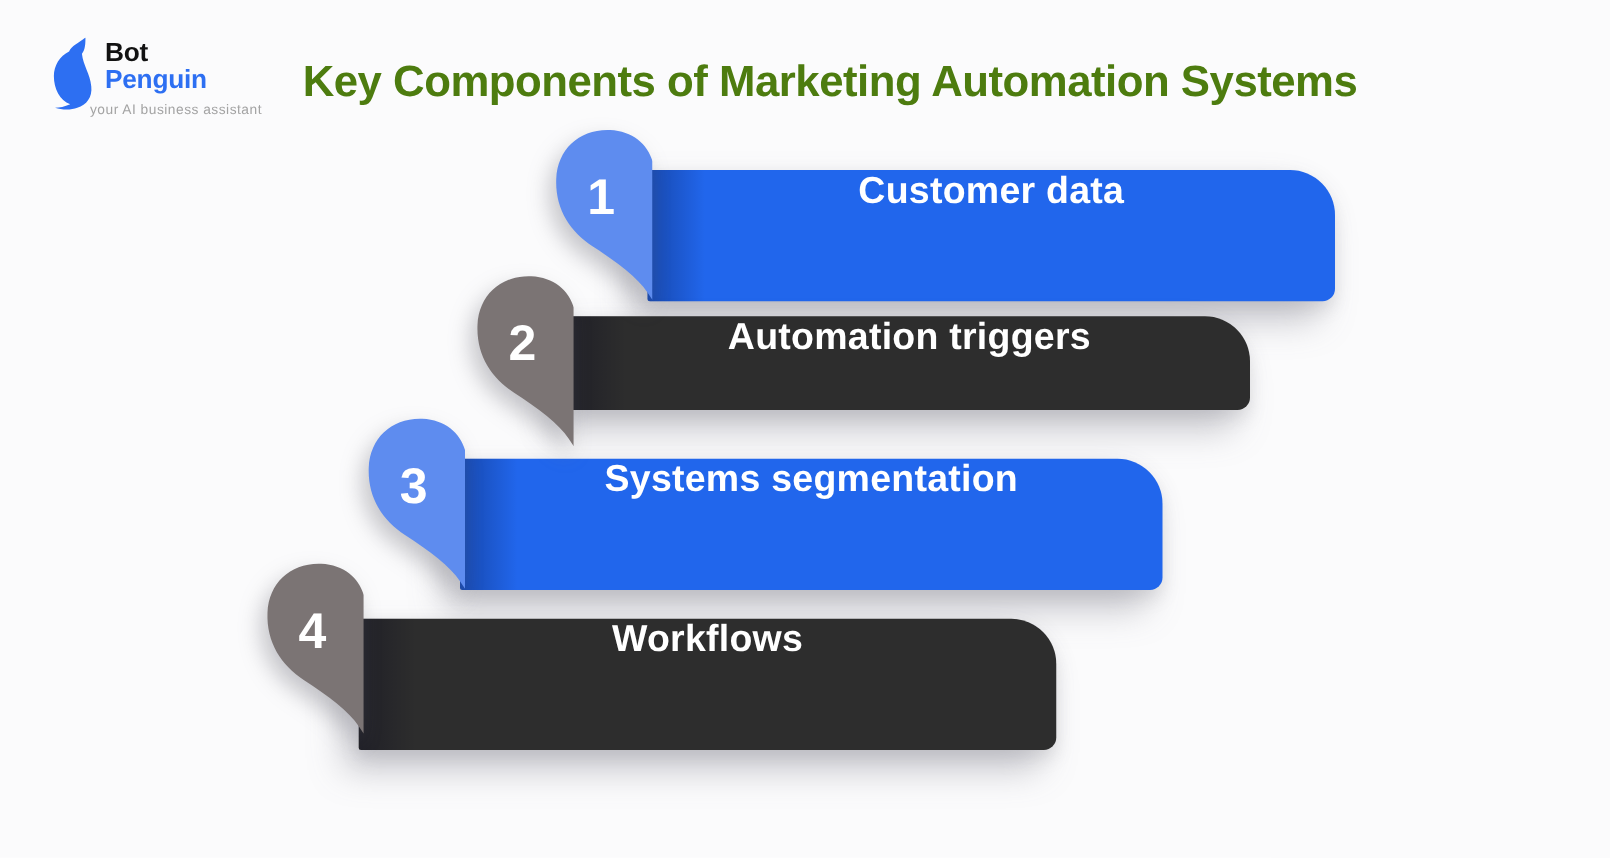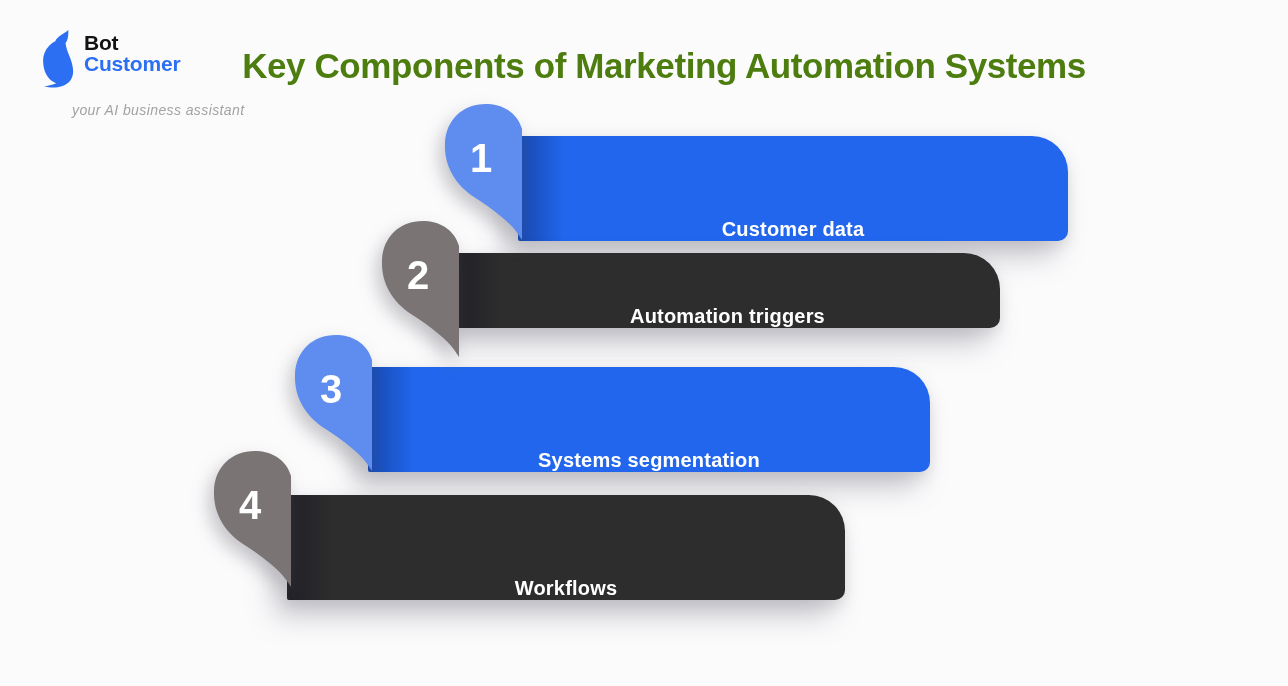--- a/index.html
+++ b/index.html
@@ -22,36 +22,35 @@
     position:absolute;left:0px;top:4px;width:38px;height:58px;
   }
   .logo-words{
     position:absolute;left:44px;top:6px;line-height:1.02;
     font-weight:800;font-size:21px;letter-spacing:-0.2px;
   }
   .logo-top{color:#121212;display:block;}
   .logo-bottom{color:#2d6ff2;display:block;}
   .tagline{
     position:absolute;left:32px;top:56px;width:130px;
-    font-size:14px;font-style:italic;color:#a3a3a3;letter-spacing:0.4px;
+    font-size:11px;color:#a3a3a3;letter-spacing:0.4px;
     white-space:nowrap;
-    margin-top:20px;
   }
   .title{
     position:absolute;left:0;right:0;top:42px;margin:4px;
     text-align:center;
     font-size:35px;font-weight:800;color:#4d7c0f;letter-spacing:-0.4px;
   }
 
   
   .bar{
     position:absolute;
-    display:flex;align-items:flex-end;justify-content:center;
+    display:flex;align-items:flex-start;justify-content:center;
     border-radius:2px 36px 10px 2px;
-    color:#ffffff;font-size:20px;font-weight:700;letter-spacing:0.2px;
+    color:#ffffff;font-size:30px;font-weight:700;letter-spacing:0.2px;
     box-shadow:-12px 16px 28px rgba(110,110,122,0.35), 0 6px 14px rgba(120,120,130,0.18);
     z-index:1;
   }
   .bar::before{ 
     content:"";position:absolute;left:0;top:0;bottom:0;width:46px;
     background:linear-gradient(to right, rgba(0,0,25,0.30), rgba(0,0,0,0));
     border-radius:2px 0 0 2px;
     pointer-events:none;
   }
   .bar .label{position:relative;z-index:2;}
@@ -83,21 +82,21 @@
 <body>
 
 <div class="canvas" style="background: rgb(251, 251, 252); padding-left: 40px;">
 
   <div class="logo">
     <svg class="penguin" viewBox="0 0 40 62">
       <path fill="#2d6ff2" d="M30 0 C24 5 18 7 16 12 C8 16 3 24 3 33 C3 44 8 54 17 57 C12 59 8 60 4 60 C10 62 18 62 23 60 C31 58 36 51 35 42 C34 31 28 24 27 14 C30 10 30 5 30 0 Z"></path>
     </svg>
     <div class="logo-words">
       <span class="logo-top">Bot</span>
-      <span class="logo-bottom" style="color: rgb(45, 111, 242);">Customer</span>
+      <span class="logo-bottom" style="color: rgb(45, 111, 242);">Penguin</span>
     </div>
     <div class="tagline">your AI business assistant</div>
   </div>
 
   <h1 class="title">Key Components of Marketing Automation Systems</h1>
 
   <div class="row1">
     <div class="badge">
       <svg viewBox="0 0 78 137">
         <path fill="#5E8CEF" d="M78 26 C74 12 62 2 44 1 C20 0 2 16 1 40 C0 64 12 82 30 94 C50 107 66 119 74 131 L78 137 Z"></path>

